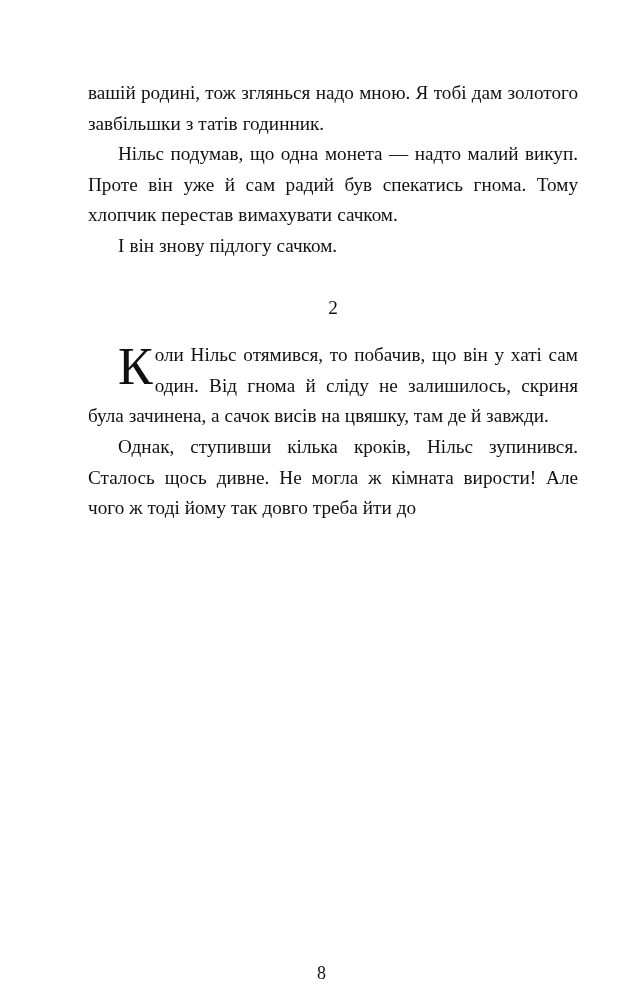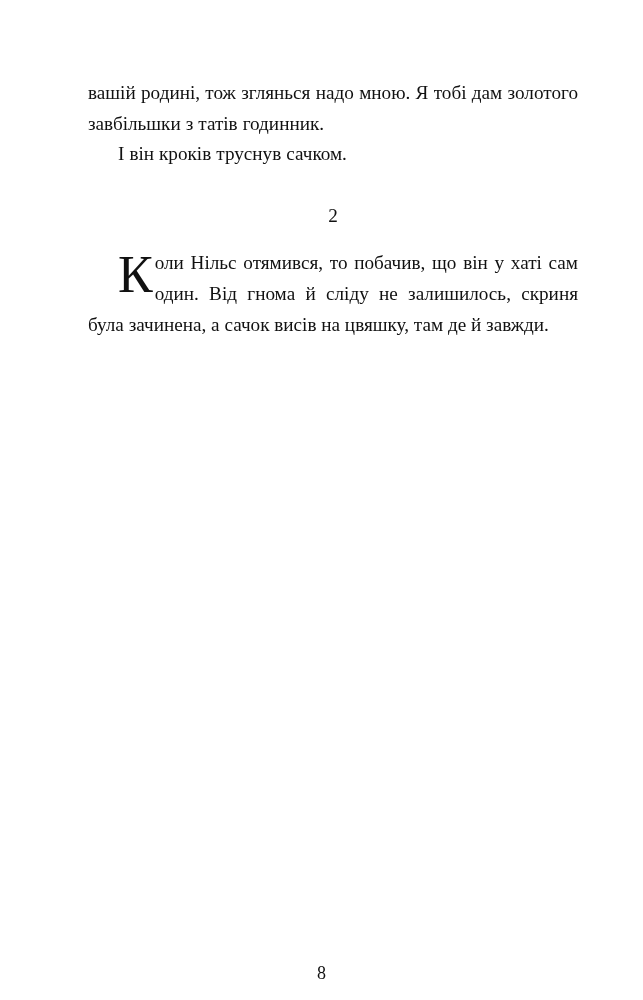--- a/index.html
+++ b/index.html
@@ -72,24 +72,26 @@
     line-height: 22px;
   }
 </style>
 </head>
 <body>
 
 <div class="page">
   <div class="textblock">
 
     <p class="para noindent">вашій родині, тож зглянься надо мною. Я тобі дам золотого завбільшки з татів годинник.</p>
-    <p class="para">І він кроків труснув сачком.</p>
+    <p class="para">Нільс подумав, що одна монета — надто малий викуп. Проте він уже й сам радий був спекатись гнома. Тому хлопчик перестав вимахувати сачком.</p>
+    <p class="para">І він знову підлогу сачком.</p>
 
     <p class="chapter-number">2</p>
 
     <p class="dropcap-para">
       <span class="dropcap">К</span><span>оли Нільс отямився, то побачив, що він у хаті сам один. Від гнома й сліду не залишилось, скриня була зачинена, а сачок висів на цвяшку, там де й завжди.</span>
     </p>
 
+    <p class="para">Однак, ступивши кілька кроків, Нільс зупинився. Сталось щось дивне. Не могла ж кімната вирости! Але чого ж тоді йому так довго треба йти до</p>
 
   </div>
   <div class="folio">8</div>
 </div>
 
 </body></html>

